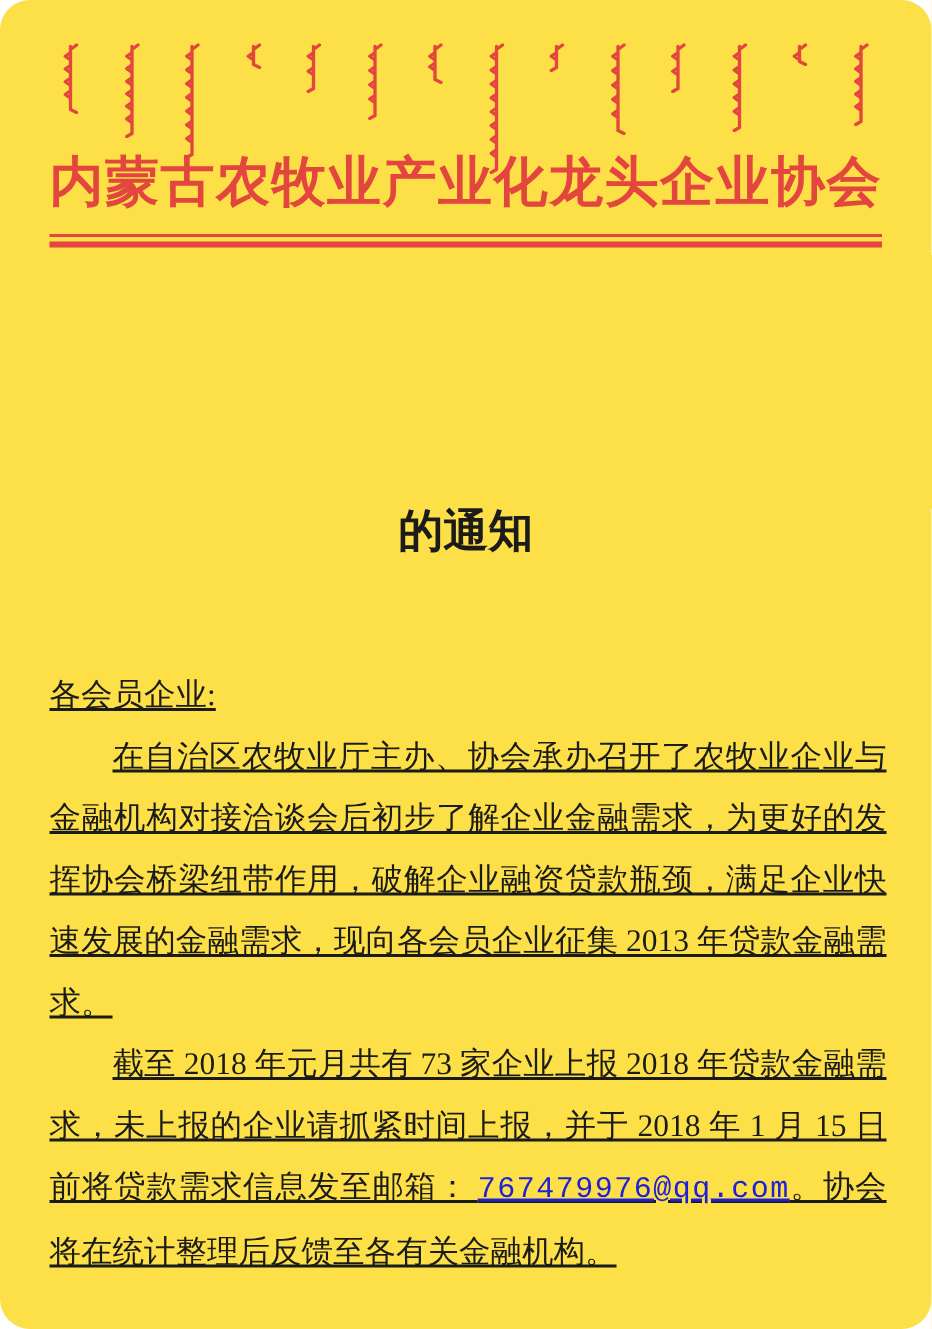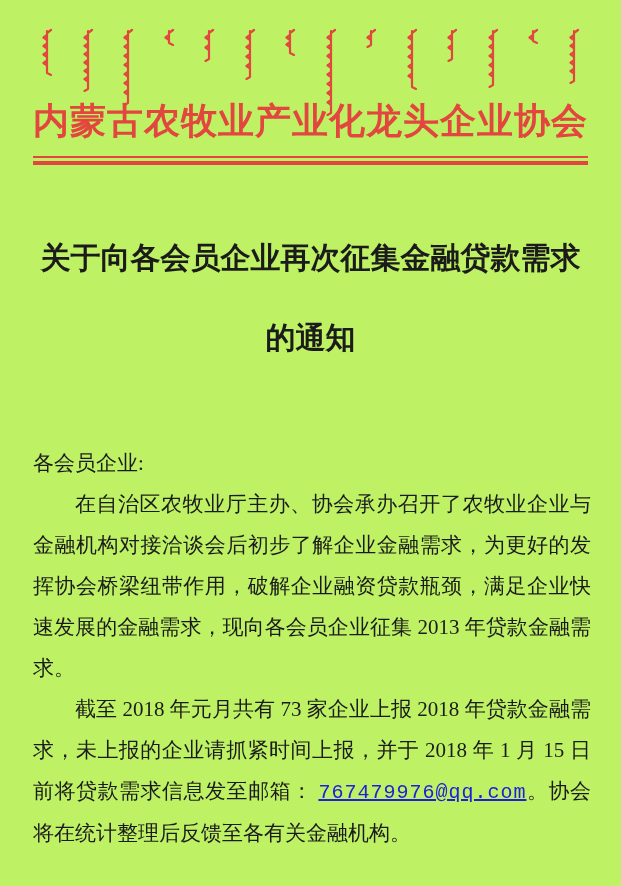--- a/index.html
+++ b/index.html
@@ -4,24 +4,25 @@
 <style>
   :root{
     --red:#e2463f;
     --ink:#1b1b1b;
     --link:#2020d8;
   }
   html,body{margin:0;padding:0;background:#ffffff;}
   .page{
     position:relative;
     width:621px;height:886px;
-    background:#bef264;
+    background:#fde047;
     overflow:hidden;
     font-family:"Liberation Serif","DejaVu Serif",serif;
     color:var(--ink);
+    border-radius:20px;
   }
   
   .mongolian-row{
     position:absolute;
     left:40px;right:40px;top:28px;
     height:92px;
     display:flex;
     justify-content:space-between;
     align-items:flex-start;
   }
@@ -46,28 +47,29 @@
   .doc-title{
     position:absolute;
     left:0;right:0;
     text-align:center;
     font-size:30px;
     font-weight:bold;
     color:var(--ink);
     white-space:nowrap;
   }
   .doc-title.line1{top:238px;}
-  .doc-title.line2{top:318px;}
+  .doc-title.line2{top:334px;}
   
   .body-text{
     position:absolute;
     left:33px;right:30px;top:443px;
     font-size:21px;
     line-height:41px;
     text-align:justify;
+    text-decoration:underline;
   }
   .body-text p{margin:0;}
   .para-indent{text-indent:2em;}
   .para-2{margin-top:20px;}
   .email-link{
     color:var(--link);
     text-decoration:underline;
     cursor:pointer;
     font-family:"Liberation Mono","DejaVu Sans Mono",monospace;
     font-size:20px;
@@ -122,21 +124,20 @@
       </svg>
       <svg width="14" height="56">
         <path d="M11,2 L7,5 M7,3 L7,53 M7,7.0 L3.5,9.5 L7,12.0 M7,15.4 L3.5,17.9 L7,20.4 M7,23.8 L3.5,26.3 L7,28.8 M7,32.2 L3.5,34.7 L7,37.2 M7,40.6 L3.5,43.1 L7,45.6 M7,53 L3.5,55" stroke="#e2463f" stroke-width="2.2" fill="none" stroke-linecap="round" stroke-linejoin="round"></path>
       </svg>
     </div>
 
   <div class="org-name">内蒙古农牧业产业化龙头企业协会</div>
 
   <div class="red-double-rule"></div>
 
-  <div class="doc-title line1">关于向各会员企业再次征集金融贷款需求</div>
   <div class="doc-title line2">的通知</div>
 
   <div class="body-text">
     <p>各会员企业:</p>
     <p class="para-indent">在自治区农牧业厅主办、协会承办召开了农牧业企业与金融机构对接洽谈会后初步了解企业金融需求，为更好的发挥协会桥梁纽带作用，破解企业融资贷款瓶颈，满足企业快速发展的金融需求，现向各会员企业征集 2013 年贷款金融需求。</p>
     <p class="para-indent para-2"><span>截至 2018 年元月共有 73 家企业上报 2018 年贷款金融需求，未上报的企业请抓紧时间上报，并于 2018 年 1 月 15 日前将贷款需求信息发至邮箱： </span><span class="email-link">767479976@qq.com</span><span>。协会将在统计整理后反馈至各有关金融机构。</span></p>
   </div>
 
 </div>
 

